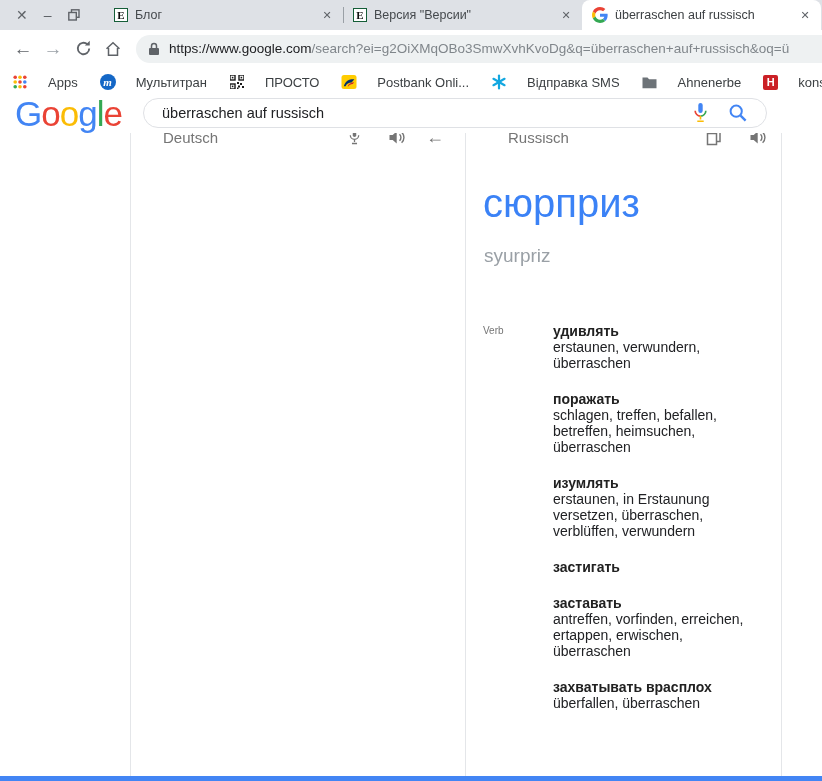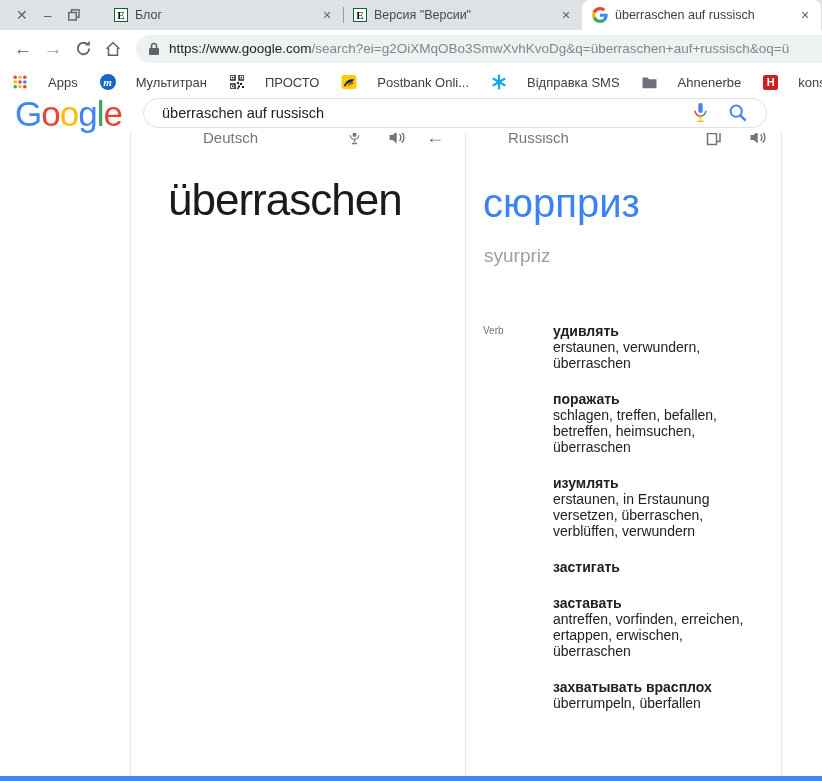--- a/index.html
+++ b/index.html
@@ -56,21 +56,21 @@
   .sb-ic{flex:0 0 auto;display:flex;align-items:center;justify-content:center;width:24px;height:24px;}
   .sb-ic + .sb-ic{margin-left:14px;}
 
   
   .content{position:absolute;top:133px;left:0;right:0;bottom:0;background:#fff;overflow:hidden;}
   .vline{position:absolute;top:0;bottom:0;width:1px;background:#e4e6e9;}
   .vl-left{left:130px}.vl-mid{left:465px}.vl-right{left:781px}
 
   .tr-header{position:absolute;left:130px;right:41px;top:-12px;height:32px;color:#757575;font-size:15px;}
   .tr-header .lang{position:absolute;top:8px;}
-  .lang-src{left:33px;margin-left:40px;} .lang-tgt{left:378px;}
+  .lang-src{left:33px;} .lang-tgt{left:378px;}
   .trh-ic{position:absolute;top:7px;width:18px;height:18px;display:flex;align-items:center;justify-content:center;color:#757575;}
 
   .src-word{position:absolute;left:168px;top:42px;font-size:44px;color:#1b1b1b;letter-spacing:-1px;}
   .tgt-word{position:absolute;left:483px;top:48px;font-size:40px;color:#3b82f6;}
   .translit{position:absolute;left:484px;top:112px;font-size:19px;color:#9aa0a6;}
 
   .verb-section{position:absolute;left:483px;top:190px;display:flex;}
   .pos-label{width:70px;flex:0 0 auto;font-size:10px;color:#757575;padding-top:2px;}
   .entries{width:194px;flex:0 0 auto;font-size:14px;line-height:16px;color:#202124;}
   .entry{margin-bottom:20px;}
@@ -270,21 +270,20 @@
           </svg>
       </span>
       <span class="trh-ic" style="left:618px">
         <svg width="17" height="17" viewBox="0 0 17 17">
             <path d="M1.5 6 h3.2 l4 -3.6 v12.2 l-4 -3.6 H1.5 z" fill="#757575"></path>
             <path d="M11.5 5.2 a4.5 4.5 0 0 1 0 6.6 M13.6 3.2 a7.2 7.2 0 0 1 0 10.6" fill="none" stroke="#757575" stroke-width="1.4"></path>
           </svg>
       </span>
     </div>
 
-    <div class="src-word">überraschen</div>
     <div class="tgt-word">сюрприз</div>
     <div class="translit">syurpriz</div>
 
     <div class="verb-section">
       <div class="pos-label">Verb</div>
       <div class="entries">
         <div class="entry">
           <div class="term">удивлять</div>
           <div class="defs">erstaunen, verwundern, überraschen</div>
         </div>
@@ -298,21 +297,21 @@
         </div>
         <div class="entry">
           <div class="term">застигать</div>
         </div>
         <div class="entry">
           <div class="term">заставать</div>
           <div class="defs">antreffen, vorfinden, erreichen, ertappen, erwischen, überraschen</div>
         </div>
         <div class="entry">
           <div class="term">захватывать врасплох</div>
-          <div class="defs">überrumpeln, überfallen</div>
+          <div class="defs">überfallen, überraschen</div>
         </div>
       </div>
     </div>
 
     <div class="bottom-strip"></div>
   </div>
 
 </div>
 
 </body></html>

